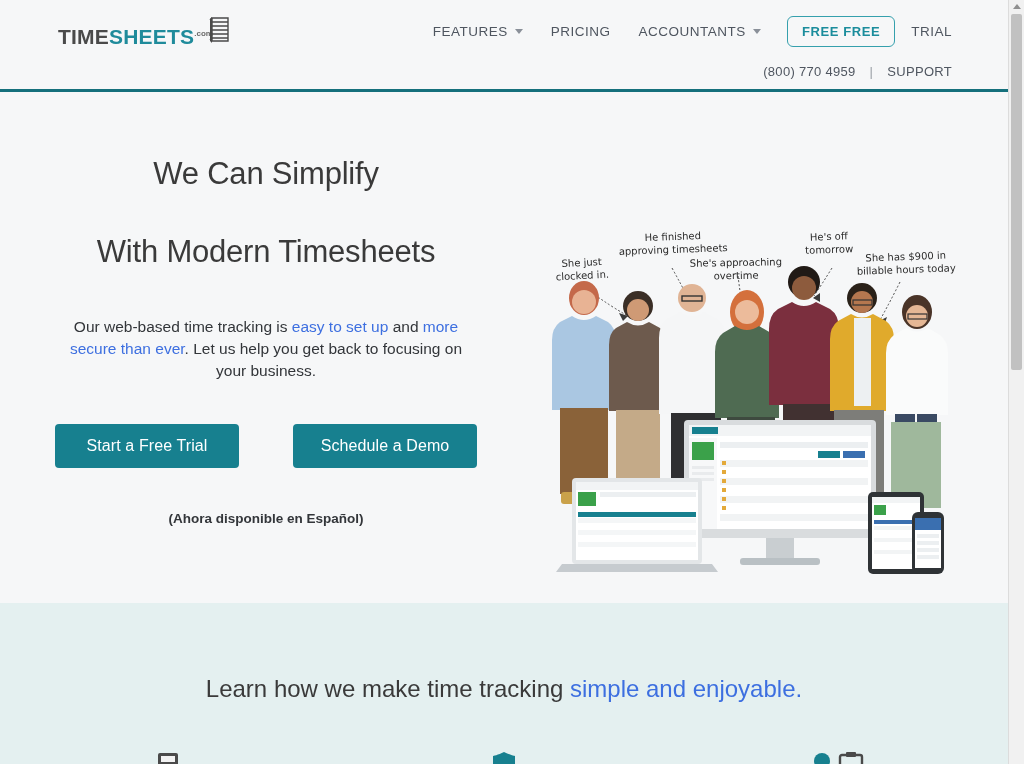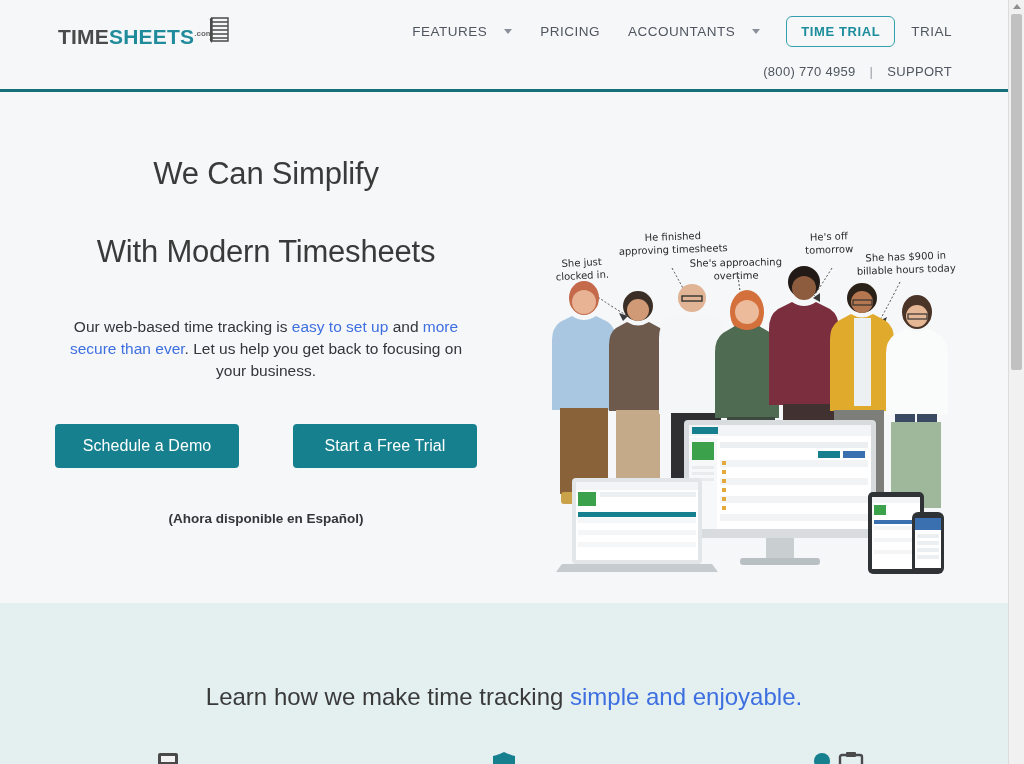--- a/index.html
+++ b/index.html
@@ -79,21 +79,21 @@
     right: 56px;
     top: 16px;
     display: flex;
     align-items: center;
     gap: 0;
     height: 30px;
   }
   .nav-item {
     display: flex;
     align-items: center;
-    gap: 17px;
+    gap: 7px;
     font-size: 13.5px;
     color: #4f5660;
     letter-spacing: .5px;
     padding: 0 14px;
     cursor: pointer;
     white-space: nowrap;
   }
   .caret {
     width: 0; height: 0;
     border-left: 4px solid transparent;
@@ -252,21 +252,20 @@
   }
   .section2-title {
     position: absolute;
     left: 0;
     top: 72px;
     width: 1008px;
     text-align: center;
     font-size: 24px;
     color: #3a3a3a;
     font-weight: normal;
-    margin-top: 8px;
   }
   .section2-title .blue { color: #3d6fe0; }
 
   .feature-icons {
     position: absolute;
     left: 0;
     top: 148px;
     width: 1008px;
     display: flex;
   }
@@ -334,21 +333,21 @@
           <span>FEATURES</span>
           <span class="caret"></span>
         </div>
         <div class="nav-item">
           <span>PRICING</span>
         </div>
         <div class="nav-item">
           <span>ACCOUNTANTS</span>
           <span class="caret"></span>
         </div>
-        <div class="nav-cta">TIME TRIAL</div>
+        <div class="nav-cta">FREE FREE</div>
         <div class="nav-login">TRIAL</div>
       </div>
 
       <div class="header-sub">
         <span class="phone">(800) 770 4959</span>
         <span class="sep">|</span>
         <span class="support">SUPPORT</span>
       </div>
 
     </div>
@@ -361,22 +360,22 @@
           <span>We Can Simplify</span><br>
           <br>
           <span>With Modern Timesheets</span>
         </h1>
 
         <p class="subcopy">
           <span>Our web-based time tracking is </span><span class="blue">easy to set up</span><span> and </span><span class="blue">more secure than ever</span><span>. Let us help you get back to focusing on your business.</span>
         </p>
 
         <div class="cta-row">
+          <button class="btn">Start a Free Trial</button>
           <button class="btn">Schedule a Demo</button>
-          <button class="btn">Start a Free Trial</button>
         </div>
 
         <div class="lang-note">(Ahora disponible en Español)</div>
       </div>
 
       <div class="hero-right">
         <div class="hero-art">
 
           <svg class="art-svg" width="440" height="385" viewBox="0 0 440 385">
 

